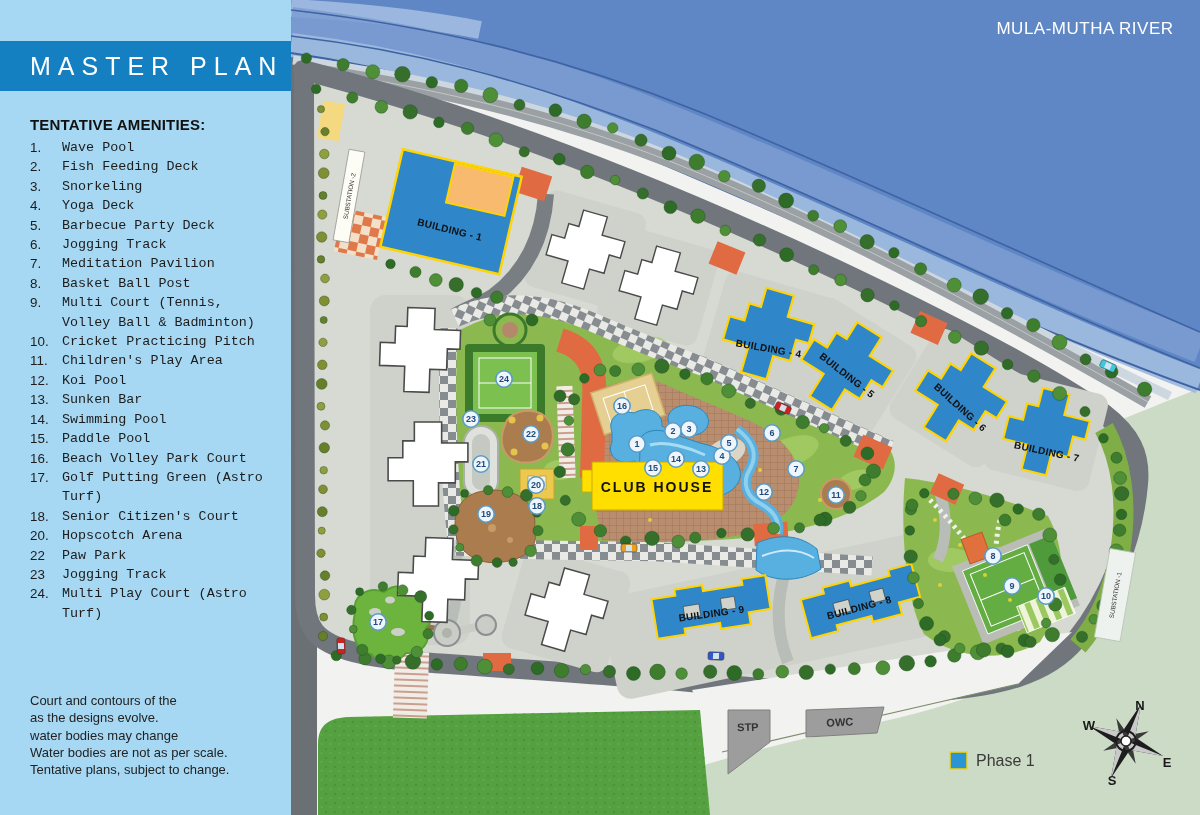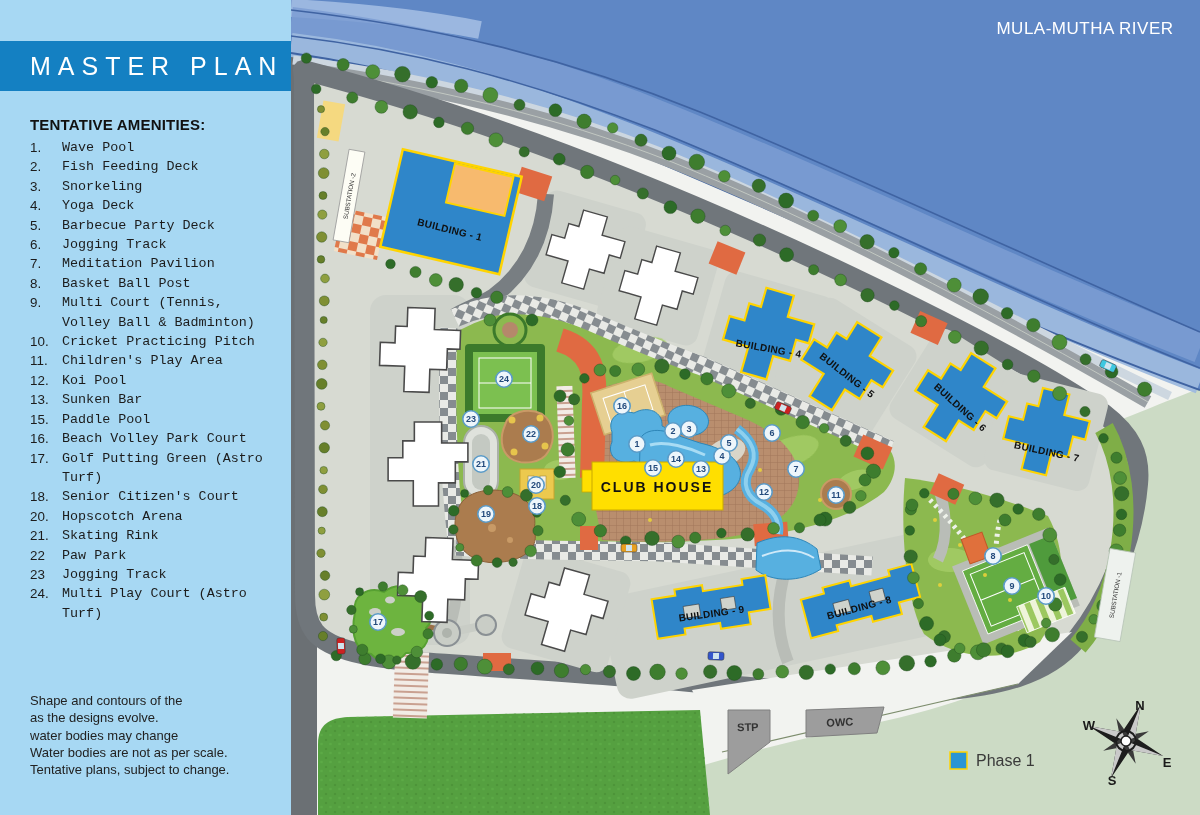--- a/index.html
+++ b/index.html
@@ -82,59 +82,59 @@
           </div>
           <div class="amen-row">
             <span class="amen-num">12.</span>
             <span class="amen-label">Koi Pool</span>
           </div>
           <div class="amen-row">
             <span class="amen-num">13.</span>
             <span class="amen-label">Sunken Bar</span>
           </div>
           <div class="amen-row">
+            <span class="amen-num">14.</span>
+            <span class="amen-label">Swimming Pool</span>
+          </div>
+          <div class="amen-row">
             <span class="amen-num">15.</span>
             <span class="amen-label">Paddle Pool</span>
           </div>
           <div class="amen-row">
             <span class="amen-num">16.</span>
             <span class="amen-label">Beach Volley Park Court</span>
           </div>
           <div class="amen-row">
             <span class="amen-num">17.</span>
             <span class="amen-label">Golf Putting Green (Astro Turf)</span>
           </div>
           <div class="amen-row">
             <span class="amen-num">18.</span>
             <span class="amen-label">Senior Citizen's Court</span>
           </div>
           <div class="amen-row">
             <span class="amen-num">20.</span>
             <span class="amen-label">Hopscotch Arena</span>
-          </div>
-          <div class="amen-row">
-            <span class="amen-num">21.</span>
-            <span class="amen-label">Skating Rink</span>
           </div>
           <div class="amen-row">
             <span class="amen-num">22</span>
             <span class="amen-label">Paw Park</span>
           </div>
           <div class="amen-row">
             <span class="amen-num">23</span>
             <span class="amen-label">Jogging Track</span>
           </div>
           <div class="amen-row">
             <span class="amen-num">24.</span>
             <span class="amen-label">Multi Play Court (Astro Turf)</span>
           </div>
         </div>
     </div>
     <div class="disclaimer" id="disclaimer">
-        <div>Shape and contours of the</div>
+        <div>Court and contours of the</div>
         <div>as the designs evolve.</div>
         <div>water bodies may change</div>
         <div>Water bodies are not as per scale.</div>
         <div>Tentative plans, subject to change.</div>
       </div>
   </div>
 
   <div class="map-wrap">
   <svg width="909" height="815" viewBox="291 0 909 815" xmlns="http://www.w3.org/2000/svg">
     <defs>

